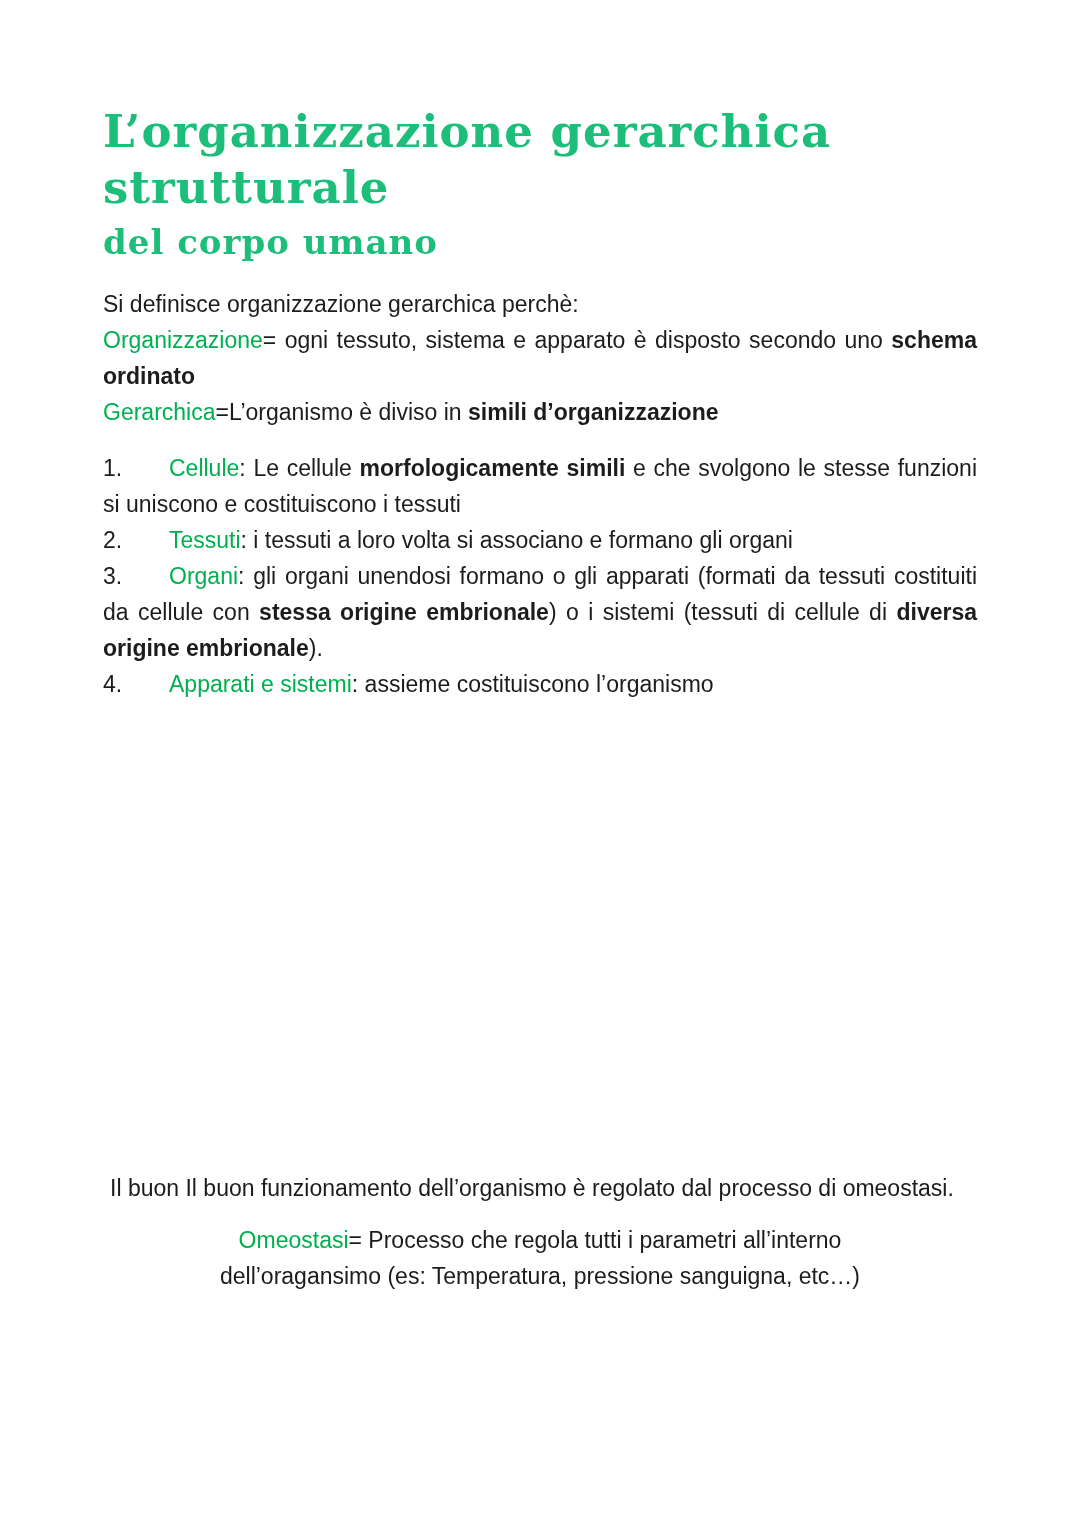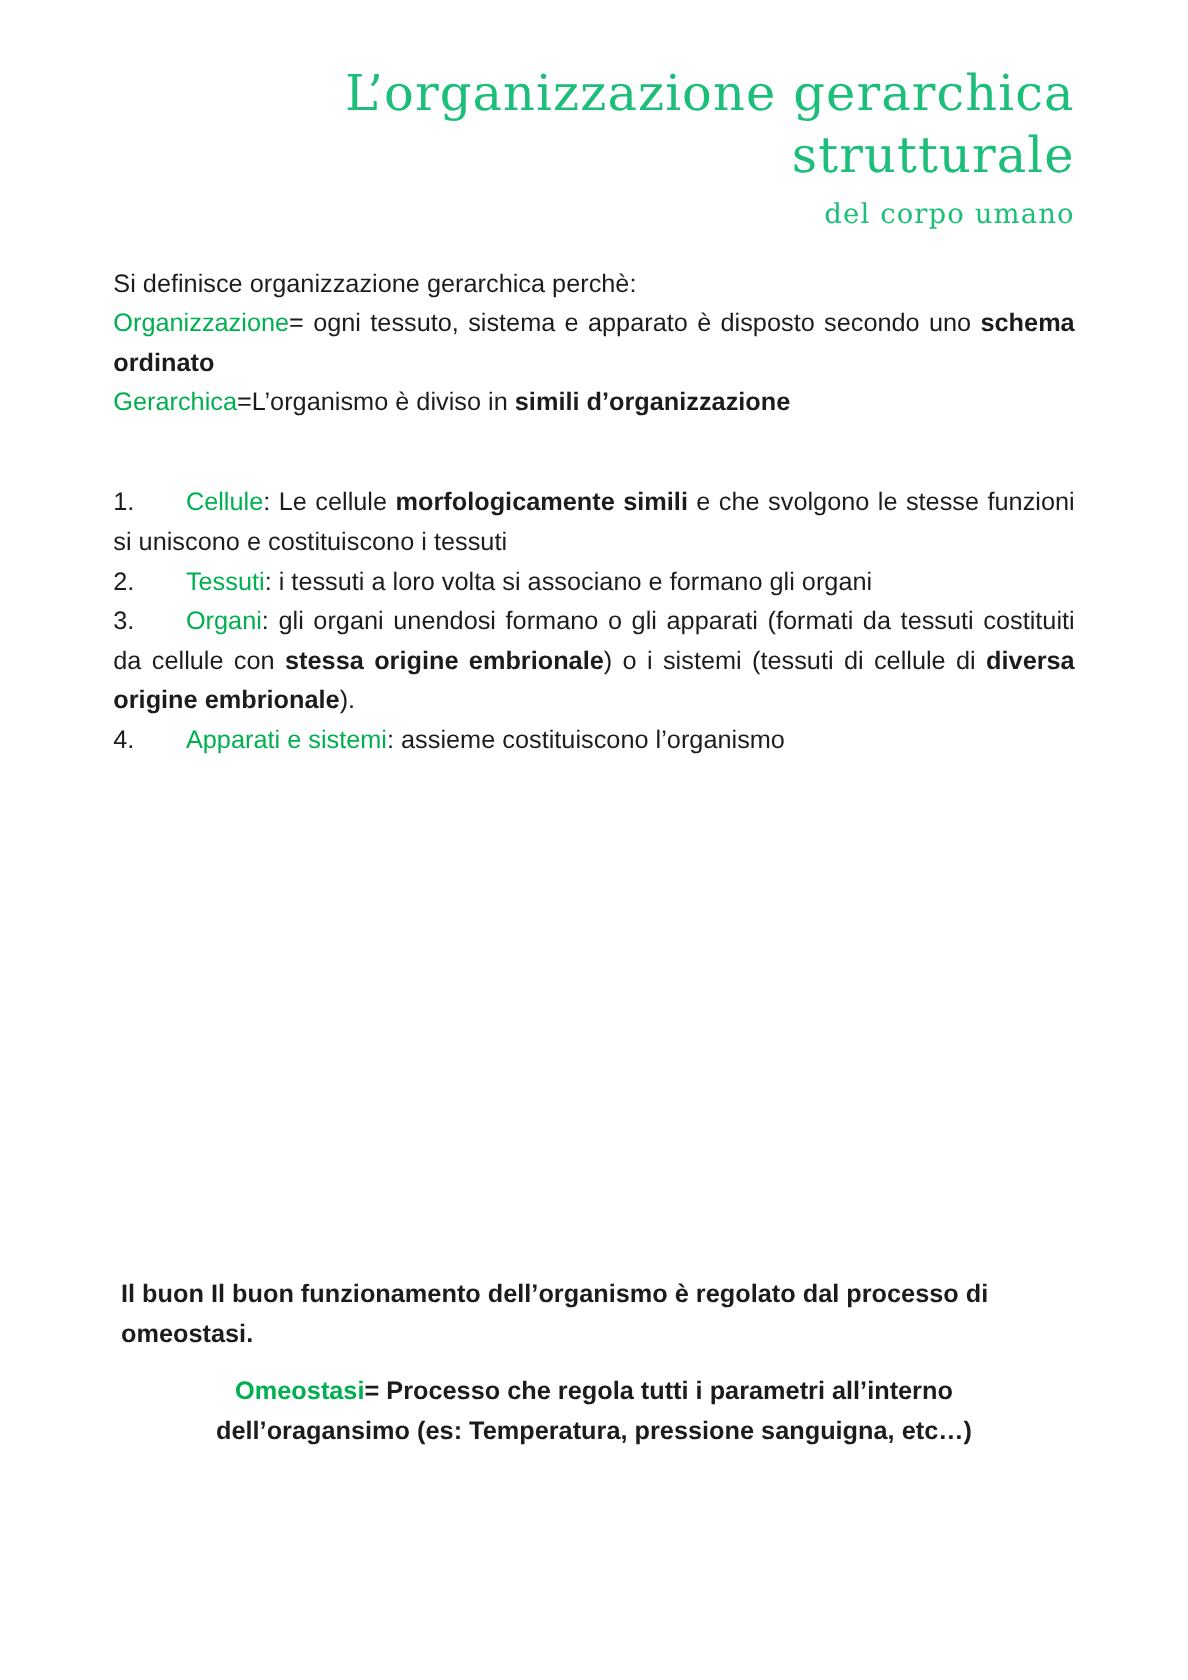--- a/index.html
+++ b/index.html
@@ -13,46 +13,46 @@
     font-family:"Liberation Sans", sans-serif;
     color:var(--text-color);
     overflow:hidden;
   }
   .page{
     box-sizing:border-box;
     width:1080px;height:1527px;
     padding:0 103px;
   }
   .title-block{
-    padding-top:57px;
-    text-align:right;
+    padding-top:104px;
+    text-align:left;
     color:var(--title-green);
     font-family:"DejaVu Serif", serif;
-    font-weight:normal;
+    font-weight:bold;
   }
   .title-l1,.title-l2{
     font-size:45px;
     line-height:56px;
     letter-spacing:1px;
   }
   .title-l3{
-    font-size:25px;
+    font-size:34px;
     line-height:40px;
     margin-top:6px;
     letter-spacing:1px;
   }
   .intro{margin-top:24px;}
   p.body{
     font-size:23px;
     line-height:36px;
     margin:0;
     text-align:justify;
   }
-  p.left{text-align:left;font-weight:bold;}
-  .numbered-list{margin-top:55px;}
+  p.left{text-align:left;}
+  .numbered-list{margin-top:20px;}
   .closing{margin-top:468px;}
   .closing p + p{margin-top:16px;text-align:center;}
   .indent-sm{padding-left:7px;}
   .green{color:var(--accent-green);}
   .bold{font-weight:bold;}
   .num{display:inline-block;width:66px;}
 </style>
 </head>
 <body>
 

